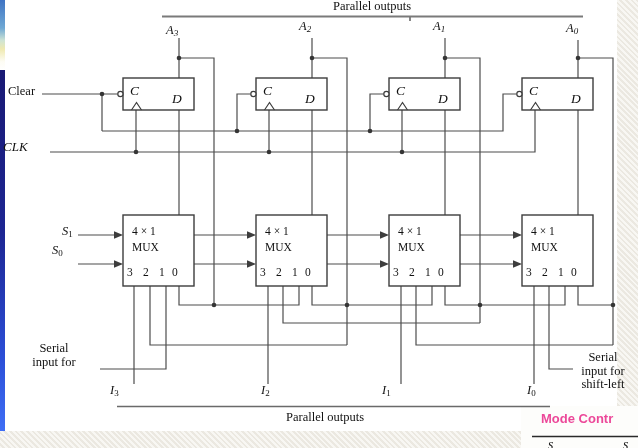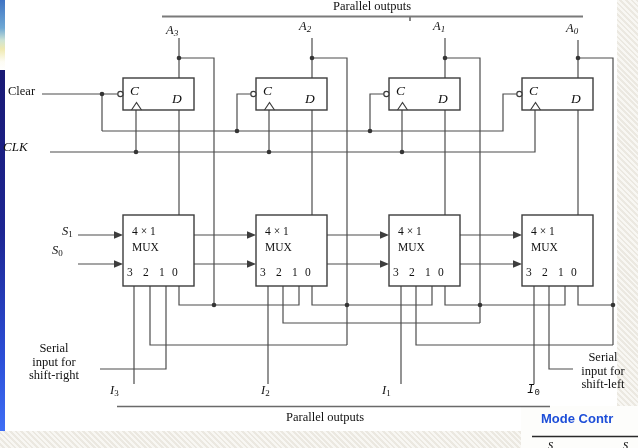--- a/index.html
+++ b/index.html
@@ -26,21 +26,21 @@
   .tri{stroke:#3d3d3d;stroke-width:1.2;fill:none;}
   .dot{fill:#353535;stroke:none;}
   .bub{fill:#ffffff;stroke:#3d3d3d;stroke-width:1.2;}
   .arr{fill:#3d3d3d;stroke:none;}
   .bracket-top{stroke:#7a7a7a;stroke-width:1.8;fill:none;}
   .bracket-bot{stroke:#6a6a6a;stroke-width:1.5;fill:none;}
   .mode-line{stroke:#2a2a2a;stroke-width:1.6;fill:none;}
   .mux-txt{font-size:11.5px;}
   .ffl{font-size:13.5px;font-style:italic;}
   #mode-title{left:541px;top:412px;font-family:"Liberation Sans",sans-serif;
-              font-weight:bold;font-size:13px;color:#1d4ed8;}
+              font-weight:bold;font-size:13px;color:#ec4899;}
   .frag{font-size:14px;font-style:italic;color:#222;}
 </style>
 </head>
 <body>
 
 <div class="abs paper" id="right-margin"></div>
 <div class="abs paper" id="bottom-margin"></div>
 <div class="abs" id="mode-corner"></div>
 <div class="abs" id="strip-top"></div>
 <div class="abs" id="strip-bottom"></div>
@@ -171,30 +171,29 @@
 <div class="lbl ctr mux-txt" style="left:425px;top:266px;width:12px;">1</div>
 <div class="lbl ctr mux-txt" style="left:438px;top:266px;width:12px;">0</div>
 <div class="lbl ctr mux-txt" style="left:526px;top:266px;width:12px;">3</div>
 <div class="lbl ctr mux-txt" style="left:542px;top:266px;width:12px;">2</div>
 <div class="lbl ctr mux-txt" style="left:558px;top:266px;width:12px;">1</div>
 <div class="lbl ctr mux-txt" style="left:571px;top:266px;width:12px;">0</div>
 
 <div class="lbl stack" style="left:8px;top:342px;width:92px;">
   <div>Serial</div>
   <div>input for</div>
-  <div>shift-right</div>
 </div>
 <div class="lbl stack" style="left:570px;top:351px;width:66px;">
   <div>Serial</div>
   <div>input for</div>
   <div>shift-left</div>
 </div>
 
 <div class="lbl ctr" style="left:110px;top:384px;width:20px;"><span class="it">I</span><sub>3</sub></div>
 <div class="lbl ctr" style="left:261px;top:384px;width:20px;"><span class="it">I</span><sub>2</sub></div>
 <div class="lbl ctr" style="left:382px;top:384px;width:20px;"><span class="it">I</span><sub>1</sub></div>
-<div class="lbl ctr" style="left:527px;top:384px;width:20px;font-family:Liberation Mono, monospace;"><span class="it">I</span><sub>0</sub></div>
+<div class="lbl ctr" style="left:527px;top:384px;width:20px;"><span class="it">I</span><sub>0</sub></div>
 
 <div class="lbl ctr" style="left:286px;top:411px;width:116px;">Parallel outputs</div>
 
 <div class="lbl" id="mode-title">Mode Contr</div>
 <div class="lbl frag" style="left:548px;top:438px;">s</div>
 <div class="lbl frag" style="left:623px;top:438px;">s</div>
 
 </body></html>

